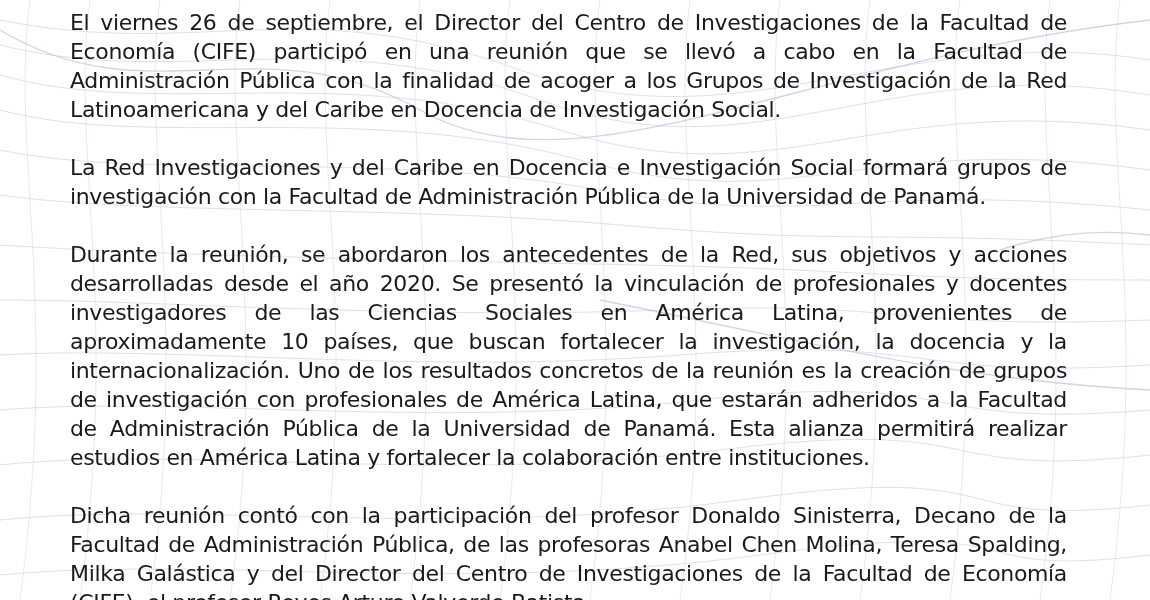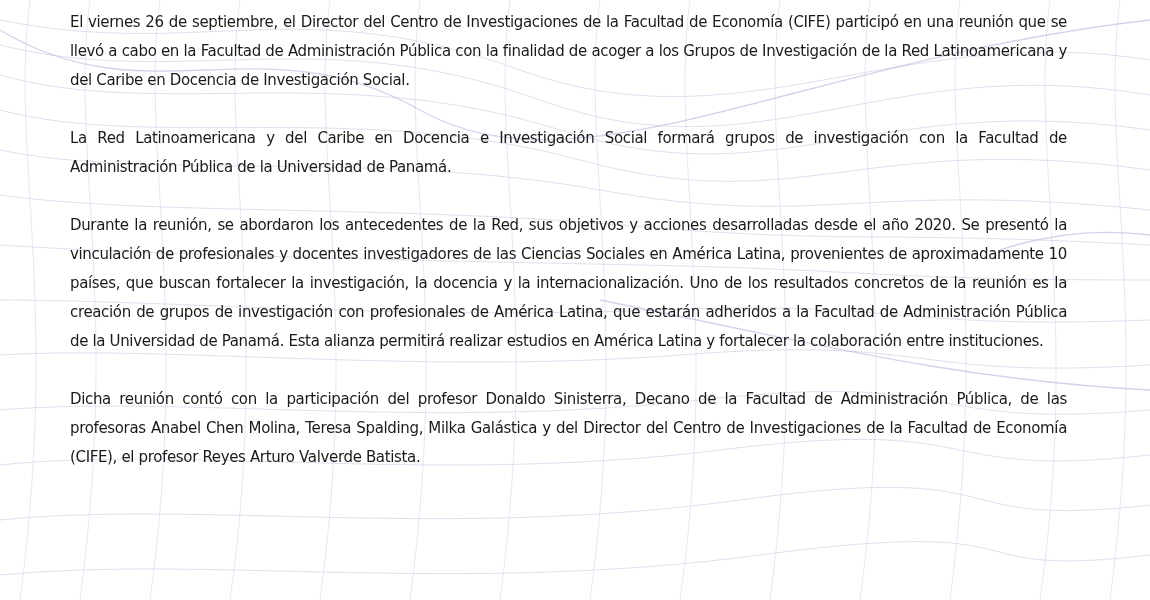--- a/index.html
+++ b/index.html
@@ -24,21 +24,21 @@
     }
     .article {
       position: absolute;
       left: 70px;
       top: 8px;
       width: 997px;
       z-index: 1;
     }
     .article p {
       margin: 0 0 29px 0;
-      font-size: 15px;
+      font-size: 22px;
       line-height: 29px;
       text-align: justify;
       letter-spacing: -0.35px;
       word-spacing: 0px;
     }
   </style>
 </head>
 <body>
 
 <svg class="bg-mesh" viewBox="0 0 1150 600" xmlns="http://www.w3.org/2000/svg">
@@ -75,16 +75,16 @@
   </g>
   <g fill="none" stroke="#b9abd8" stroke-width="1.4" opacity="0.55">
     <path d="M0,30 C150,120 260,20 420,110 S800,60 1150,20"></path>
     <path d="M600,300 C800,340 950,380 1150,390"></path>
     <path d="M1000,250 C1060,230 1110,230 1150,235"></path>
   </g>
 </svg>
 
 <main class="article">
   <p>El viernes 26 de septiembre, el Director del Centro de Investigaciones de la Facultad de Economía (CIFE) participó en una reunión que se llevó a cabo en la Facultad de Administración Pública con la finalidad de acoger a los Grupos de Investigación de la Red Latinoamericana y del Caribe en Docencia de Investigación Social.</p>
-  <p>La Red Latinoamericana y del Caribe en Docencia e Investigación Social formará grupos de investigación con la Facultad de Administración Pública de la Universidad de Panamá.</p>
+  <p>La Red Investigaciones y del Caribe en Docencia e Investigación Social formará grupos de investigación con la Facultad de Administración Pública de la Universidad de Panamá.</p>
   <p>Durante la reunión, se abordaron los antecedentes de la Red, sus objetivos y acciones desarrolladas desde el año 2020. Se presentó la vinculación de profesionales y docentes investigadores de las Ciencias Sociales en América Latina, provenientes de aproximadamente 10 países, que buscan fortalecer la investigación, la docencia y la internacionalización. Uno de los resultados concretos de la reunión es la creación de grupos de investigación con profesionales de América Latina, que estarán adheridos a la Facultad de Administración Pública de la Universidad de Panamá. Esta alianza permitirá realizar estudios en América Latina y fortalecer la colaboración entre instituciones.</p>
   <p>Dicha reunión contó con la participación del profesor Donaldo Sinisterra, Decano de la Facultad de Administración Pública, de las profesoras Anabel Chen Molina, Teresa Spalding, Milka Galástica y del Director del Centro de Investigaciones de la Facultad de Economía (CIFE), el profesor Reyes Arturo Valverde Batista.</p>
 </main>
 
 </body></html>

